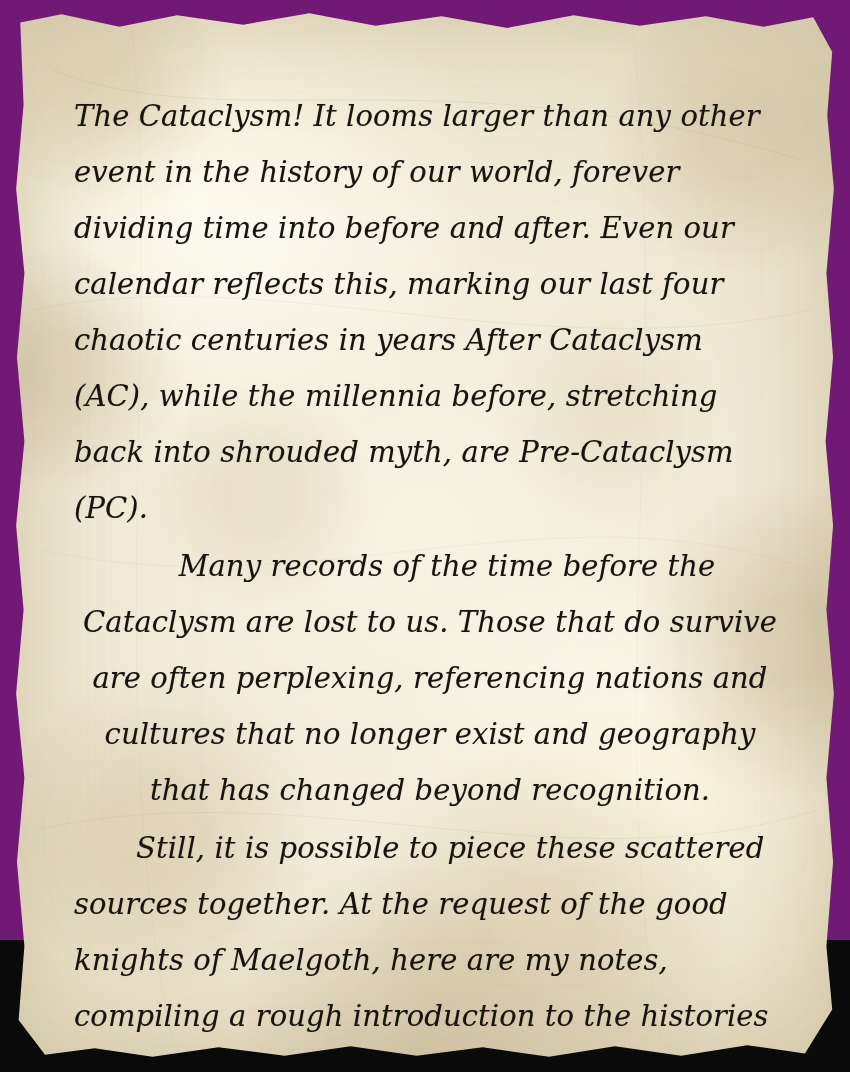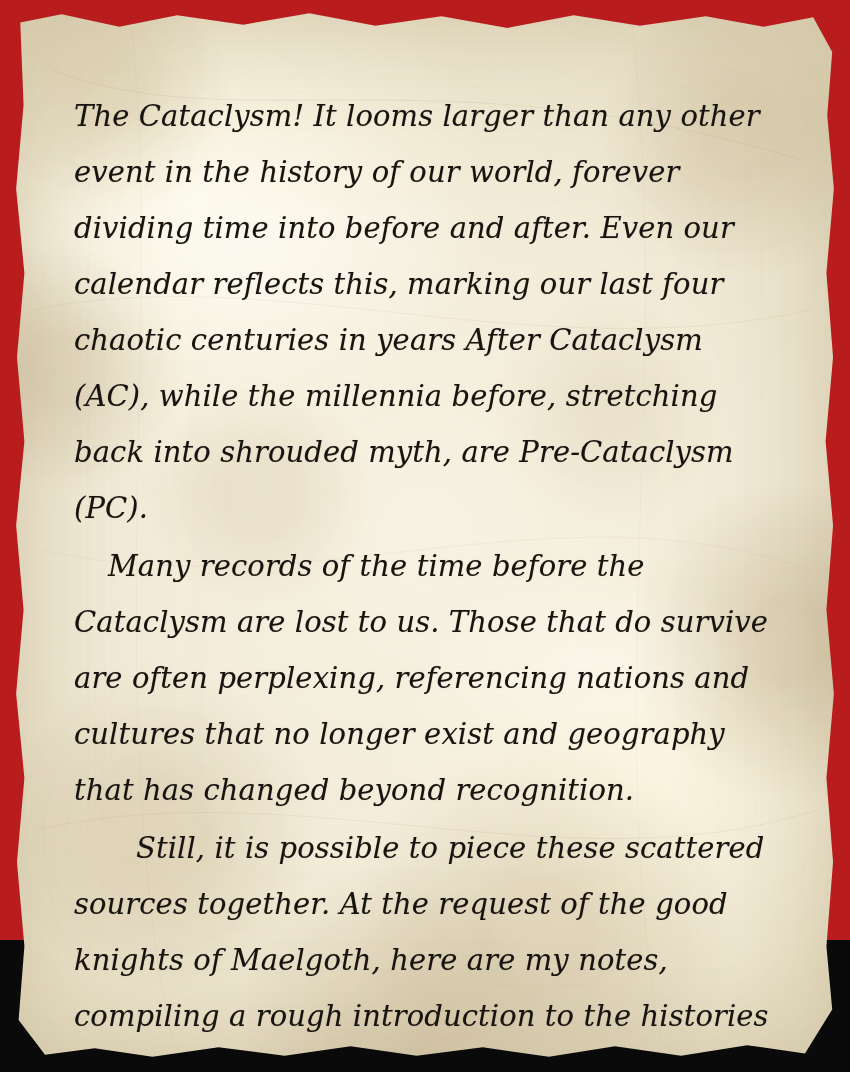--- a/index.html
+++ b/index.html
@@ -10,21 +10,21 @@
   body {
     width: 850px;
     height: 1072px;
     overflow: hidden;
   }
 
   .parchment-stage {
     position: relative;
     width: 850px;
     height: 940px;
-    background: #b91c1c;
+    background: #701a75;
   }
 
   
   .parchment {
     position: absolute;
     left: 12px;
     top: 10px;
     width: 826px;
     height: 1052px;
     background:
@@ -102,21 +102,21 @@
     font-size: 29px;
     line-height: 56px;
     color: #17130e;
     letter-spacing: 0.1px;
     margin: 0 0 0 0;
     text-align: left;
     -webkit-font-smoothing: antialiased;
     text-shadow: 0 0 1px rgba(25,20,12,0.25);
   }
   .para.p1 { text-indent: 0; }
-  .para.p2 { text-indent: 34px; margin-top: 2px; }
+  .para.p2 { text-indent: 34px; margin-top: 2px; text-align: center; }
   .para.p3 { text-indent: 62px; margin-top: 2px; }
 </style>
 </head>
 <body>
 
 <div class="parchment-stage">
   <div class="parchment">
     <div class="grain"></div>
     <div class="grain-light"></div>
     <div class="creases">

